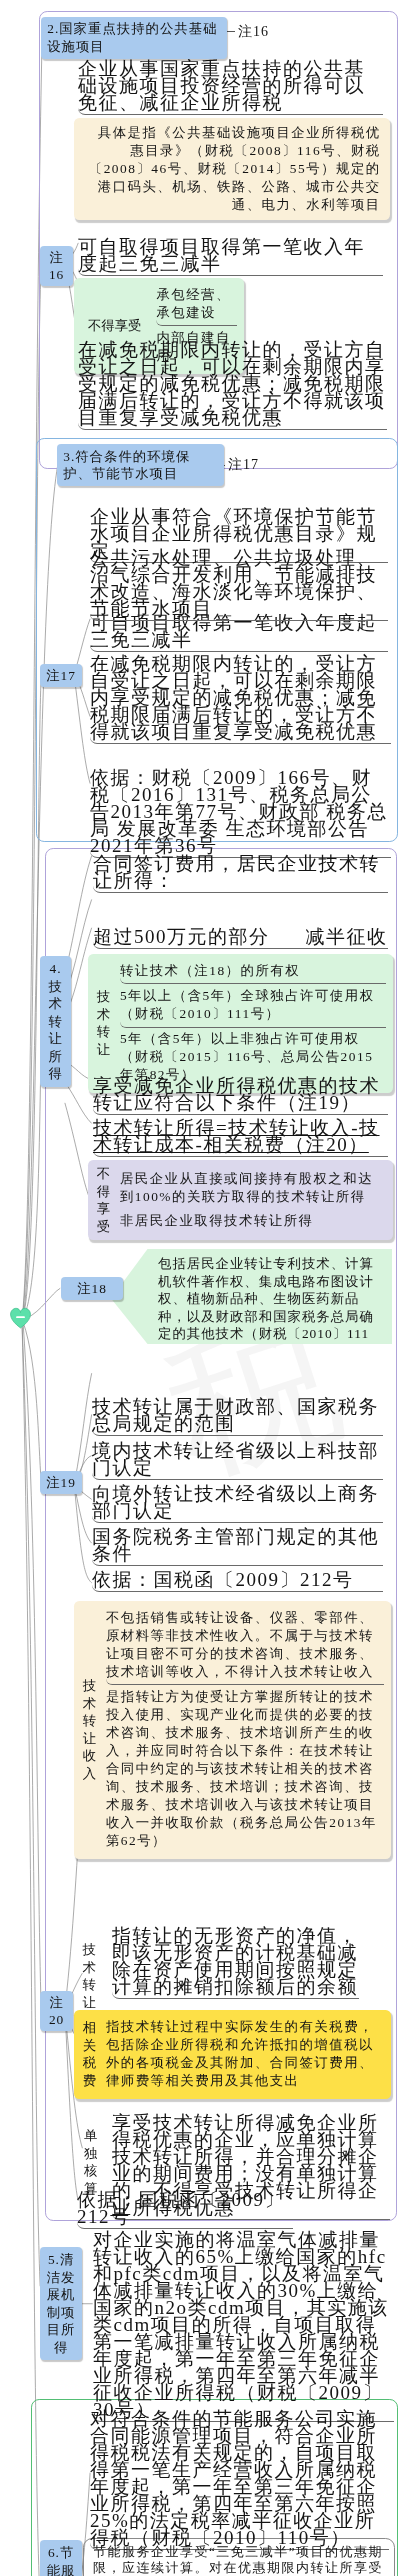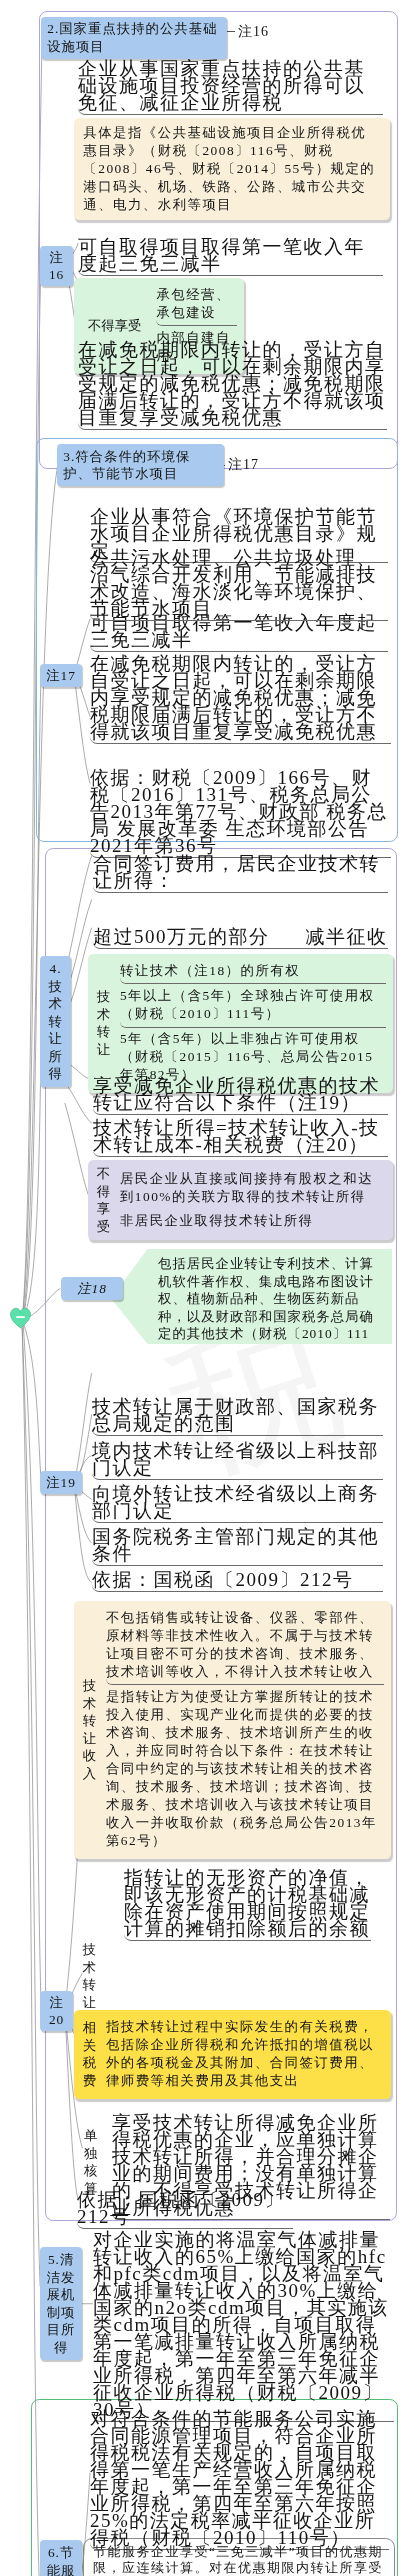--- a/index.html
+++ b/index.html
@@ -99,21 +99,21 @@
     </svg>
   </div>
 
   <div class="bluebox heading" style="left:41px;top:16.5px;width:174px;">2.国家重点扶持的公共基础设施项目</div>
   <div class="dashline" style="left:218px;top:31px;width:16.5px;"></div>
   <div class="noteref" style="left:238px;top:23px;">注16</div>
 
   <div class="tnode ul" style="left:78px;top:60px;width:305px;">企业从事国家重点扶持的公共基础设施项目投资经营的所得可以免征、减征企业所得税</div>
 
   <div class="panel cream" style="left:74px;top:118px;width:316px;">
-    <div class="ptext" style="padding:6.2px 9.3px;">具体是指《公共基础设施项目企业所得税优惠目录》（财税〔2008〕116号、财税〔2008〕46号、财税〔2014〕55号）规定的港口码头、机场、铁路、公路、城市公共交通、电力、水利等项目</div>
+    <div class="ptext" style="padding:6.2px 9.3px;text-align:right;">具体是指《公共基础设施项目企业所得税优惠目录》（财税〔2008〕116号、财税〔2008〕46号、财税〔2014〕55号）规定的港口码头、机场、铁路、公路、城市公共交通、电力、水利等项目</div>
   </div>
 
   <div class="bluebox notebox" style="left:40px;top:246px;width:25px;">注16</div>
 
   <div class="tnode ul" style="left:78px;top:238px;width:305px;">可自取得项目取得第一笔收入年度起三免三减半</div>
 
   <div class="panel green" style="left:74px;top:278px;width:170px;">
     <div class="inner">
       <div class="vlabel" style="flex-basis:67px;width:67px;word-break:keep-all;">不得享受</div>
       <div class="items">
@@ -152,56 +152,56 @@
       <div class="vlabel">技术转让</div>
       <div class="items">
         <div class="it">转让技术（注18）的所有权</div>
         <div class="it">5年以上（含5年）全球独占许可使用权（财税〔2010〕111号）</div>
         <div class="it">5年（含5年）以上非独占许可使用权（财税〔2015〕116号、总局公告2015年第82号）</div>
       </div>
     </div>
   </div>
 
   <div class="tnode ul" style="left:93px;top:1077px;width:295px;">享受减免企业所得税优惠的技术转让应符合以下条件（注19）</div>
-  <div class="tnode ul" style="left:93px;top:1119px;width:295px;">技术转让所得=技术转让收入-技术转让成本-相关税费（注20）</div>
+  <div class="tnode ul" style="left:93px;top:1119px;width:295px;text-decoration:underline;">技术转让所得=技术转让收入-技术转让成本-相关税费（注20）</div>
 
   <div class="panel lav" style="left:88px;top:1160px;width:305px;">
     <div class="inner">
       <div class="vlabel">不得享受</div>
       <div class="items">
         <div class="it" style="border-bottom:none;">居民企业从直接或间接持有股权之和达到100%的关联方取得的技术转让所得</div>
         <div class="it">非居民企业取得技术转让所得</div>
       </div>
     </div>
   </div>
 
   <div class="arrowbox" style="left:111px;top:1249px;width:281px;height:95px;">
     <div class="atext">包括居民企业转让专利技术、计算机软件著作权、集成电路布图设计权、植物新品种、生物医药新品种，以及财政部和国家税务总局确定的其他技术（财税〔2010〕111号）</div>
   </div>
-  <div class="bluebox notebox" style="left:61px;top:1277px;width:54px;font-style:italic;">注18</div>
+  <div class="bluebox notebox" style="left:61px;top:1277px;width:54px;">注18</div>
 
   <div class="tnode ul" style="left:92px;top:1442px;width:291px;">境内技术转让经省级以上科技部门认定</div>
   <div class="tnode ul" style="left:92px;top:1398px;width:291px;">技术转让属于财政部、国家税务总局规定的范围</div>
   <div class="bluebox notebox" style="left:40px;top:1471px;width:34px;">注19</div>
   <div class="tnode ul" style="left:92px;top:1485px;width:291px;">向境外转让技术经省级以上商务部门认定</div>
   <div class="tnode ul" style="left:92px;top:1528px;width:291px;">国务院税务主管部门规定的其他条件</div>
   <div class="tnode ul" style="left:92px;top:1571px;width:291px;">依据：国税函〔2009〕212号</div>
 
   <div class="panel cream" style="left:74px;top:1601px;width:317px;">
     <div class="inner">
       <div class="vlabel">技术转让收入</div>
       <div class="items">
         <div class="it">不包括销售或转让设备、仪器、零部件、原材料等非技术性收入。不属于与技术转让项目密不可分的技术咨询、技术服务、技术培训等收入，不得计入技术转让收入</div>
         <div class="it">是指转让方为使受让方掌握所转让的技术投入使用、实现产业化而提供的必要的技术咨询、技术服务、技术培训所产生的收入，并应同时符合以下条件：在技术转让合同中约定的与该技术转让相关的技术咨询、技术服务、技术培训；技术咨询、技术服务、技术培训收入与该技术转让项目收入一并收取价款（税务总局公告2013年第62号）</div>
       </div>
     </div>
   </div>
 
   <div class="tnode vlabel" style="left:81px;top:1941px;width:16.5px;">技术转让成本</div>
-  <div class="tnode ul" style="left:112px;top:1869px;width:247px;margin-left:12px;">指转让的无形资产的净值，即该无形资产的计税基础减除在资产使用期间按照规定计算的摊销扣除额后的余额</div>
+  <div class="tnode ul" style="left:112px;top:1927px;width:247px;">指转让的无形资产的净值，即该无形资产的计税基础减除在资产使用期间按照规定计算的摊销扣除额后的余额</div>
 
   <div class="bluebox notebox" style="left:40px;top:1991px;width:25px;">注20</div>
 
   <div class="panel green2" style="left:74px;top:2010px;width:317px;">
     <div class="inner">
       <div class="vlabel">相关税费</div>
       <div class="items">
         <div class="it" style="border-bottom:none;">指技术转让过程中实际发生的有关税费，包括除企业所得税和允许抵扣的增值税以外的各项税金及其附加、合同签订费用、律师费等相关费用及其他支出</div>
       </div>
     </div>

